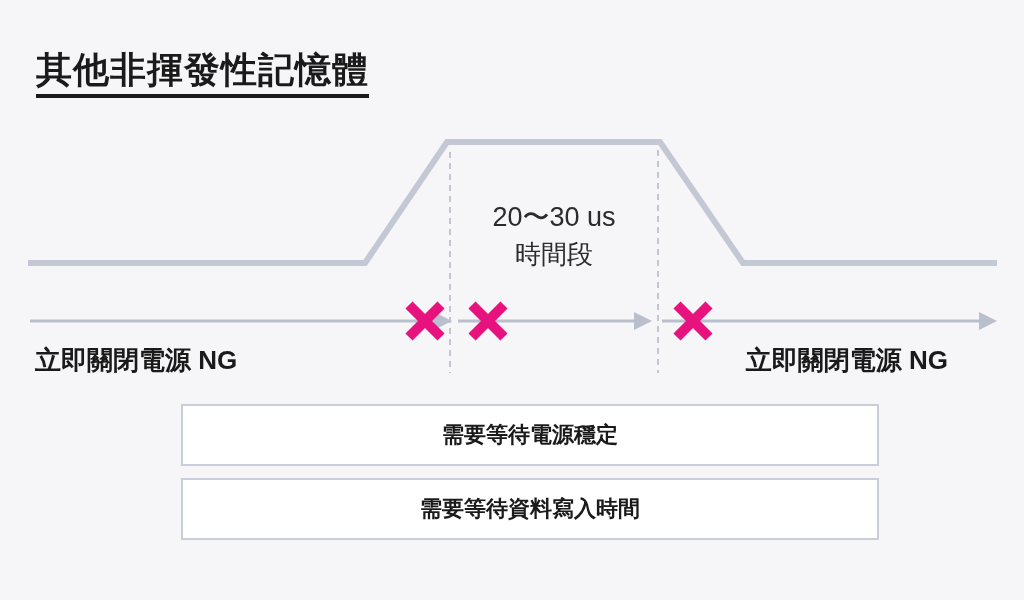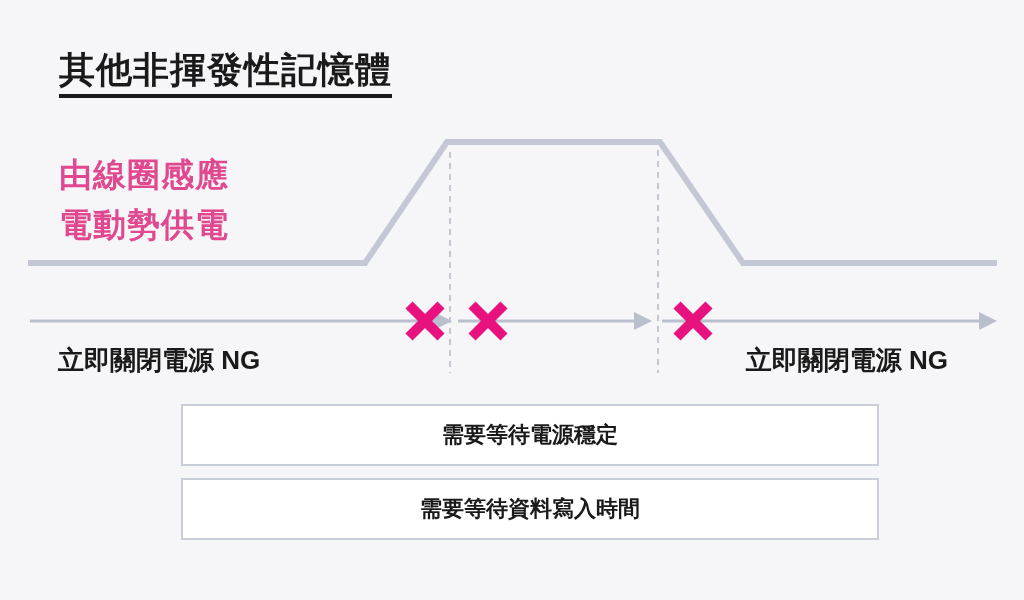--- a/index.html
+++ b/index.html
@@ -8,21 +8,21 @@
     background: #e9e9ec;
   }
   .slide {
     position: relative;
     width: 1024px;
     height: 600px;
     background: #F6F6F8;
     overflow: hidden;
   }
   .layer-svg { position: absolute; left: 0; top: 0; z-index: 1; }
-  .txt { position: absolute; z-index: 2; color: #1a1a1a; margin-left: 23px; }
+  .txt { position: absolute; z-index: 2; color: #1a1a1a; }
 
   .page-title {
     left: 36px; top: 51px;
     font-size: 36px; font-weight: 700; letter-spacing: 1px;
     display: inline-block;
     border-bottom: 4px solid #1a1a1a;
     padding-bottom: 5px;
     line-height: 1.05;
   }
   .coil-label {
@@ -78,25 +78,25 @@
       <polygon points="997,321 979,312 979,330" fill="#B9BFCC"></polygon>
     </g>
 
     <path d="M409 305 L441 337 M441 305 L409 337" stroke="#E8127F" stroke-width="10" fill="none"></path>
     <path d="M472 305 L504 337 M504 305 L472 337" stroke="#E8127F" stroke-width="10" fill="none"></path>
     <path d="M677 305 L709 337 M709 305 L677 337" stroke="#E8127F" stroke-width="10" fill="none"></path>
   </svg>
 
   <div class="txt page-title">其他非揮發性記憶體</div>
 
-  <div class="txt coil-label">
-    <div>由線圈感應</div>
-    <div>電動勢供電</div>
+
+  <div class="txt duration-label">
+    <div class="duration-line1">20〜30 us</div>
+    <div class="duration-line2">時間段</div>
   </div>
-
 
   <div class="txt ng-label ng-left">立即關閉電源 NG</div>
   <div class="txt ng-label ng-right">立即關閉電源 NG</div>
 
   <div class="note-box note-box-1">
     <span>需要等待電源穩定</span>
   </div>
   <div class="note-box note-box-2">
     <span>需要等待資料寫入時間</span>
   </div>

